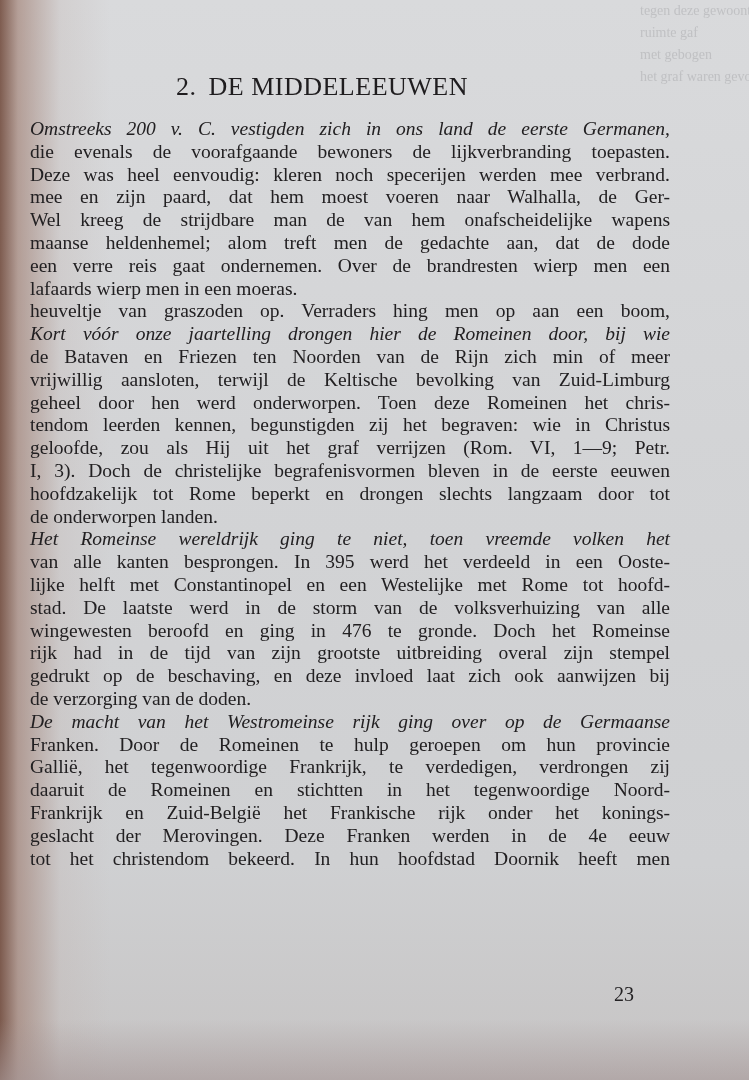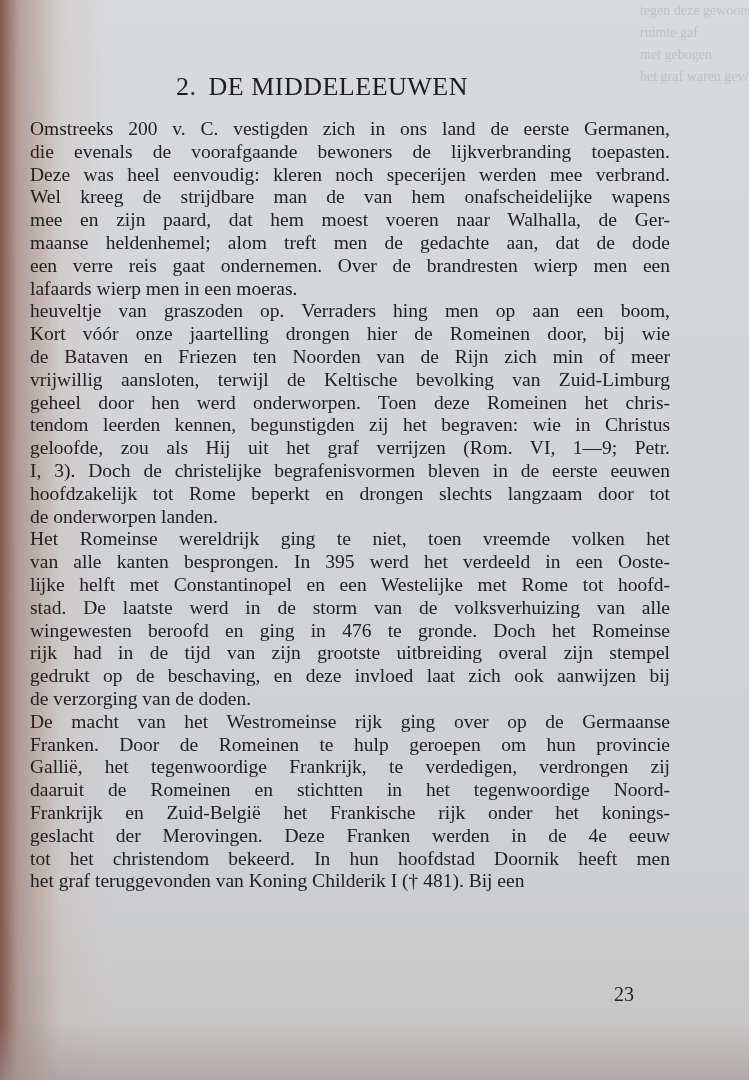--- a/index.html
+++ b/index.html
@@ -72,20 +72,21 @@
       white-space: nowrap;
       text-align-last: justify;
       text-align: justify;
       height: 22.8px;
     }
     .line.last {
       text-align-last: left;
     }
     .line.indent {
       padding-left: 0;
+      font-style: italic;
     }
     .page-number {
       position: absolute;
       left: 614px;
       top: 983px;
       font-size: 20px;
       color: #242224;
     }
   </style>
 </head>
@@ -103,22 +104,22 @@
 
   <div class="heading">
     <span class="num">2.</span><span>DE MIDDELEEUWEN</span>
   </div>
 
   <div class="text" id="body-text">
       <div>
         <span class="line indent">Omstreeks 200 v. C. vestigden zich in ons land de eerste Germanen,</span>
         <span class="line">die evenals de voorafgaande bewoners de lijkverbranding toepasten.</span>
         <span class="line">Deze was heel eenvoudig: kleren noch specerijen werden mee verbrand.</span>
+        <span class="line">mee en zijn paard, dat hem moest voeren naar Walhalla, de Ger-</span>
         <span class="line">Wel kreeg de strijdbare man de van hem onafscheidelijke wapens</span>
-        <span class="line">mee en zijn paard, dat hem moest voeren naar Walhalla, de Ger-</span>
         <span class="line">maanse heldenhemel; alom treft men de gedachte aan, dat de dode</span>
         <span class="line">een verre reis gaat ondernemen. Over de brandresten wierp men een</span>
         <span class="line last">lafaards wierp men in een moeras.</span>
         <span class="line">heuveltje van graszoden op. Verraders hing men op aan een boom,</span>
       </div>
       <div>
         <span class="line indent">Kort vóór onze jaartelling drongen hier de Romeinen door, bij wie</span>
         <span class="line">de Bataven en Friezen ten Noorden van de Rijn zich min of meer</span>
         <span class="line">vrijwillig aansloten, terwijl de Keltische bevolking van Zuid-Limburg</span>
         <span class="line">geheel door hen werd onderworpen. Toen deze Romeinen het chris-</span>
@@ -139,18 +140,17 @@
         <span class="line last">de verzorging van de doden.</span>
       </div>
       <div>
         <span class="line indent">De macht van het Westromeinse rijk ging over op de Germaanse</span>
         <span class="line">Franken. Door de Romeinen te hulp geroepen om hun provincie</span>
         <span class="line">Gallië, het tegenwoordige Frankrijk, te verdedigen, verdrongen zij</span>
         <span class="line">daaruit de Romeinen en stichtten in het tegenwoordige Noord-</span>
         <span class="line">Frankrijk en Zuid-België het Frankische rijk onder het konings-</span>
         <span class="line">geslacht der Merovingen. Deze Franken werden in de 4e eeuw</span>
         <span class="line">tot het christendom bekeerd. In hun hoofdstad Doornik heeft men</span>
-        <span class="line last">het graf teruggevonden van Koning Childerik I († 481). Bij een</span>
       </div>
     </div>
 
   <div class="page-number">23</div>
 </div>
 
 </body></html>

